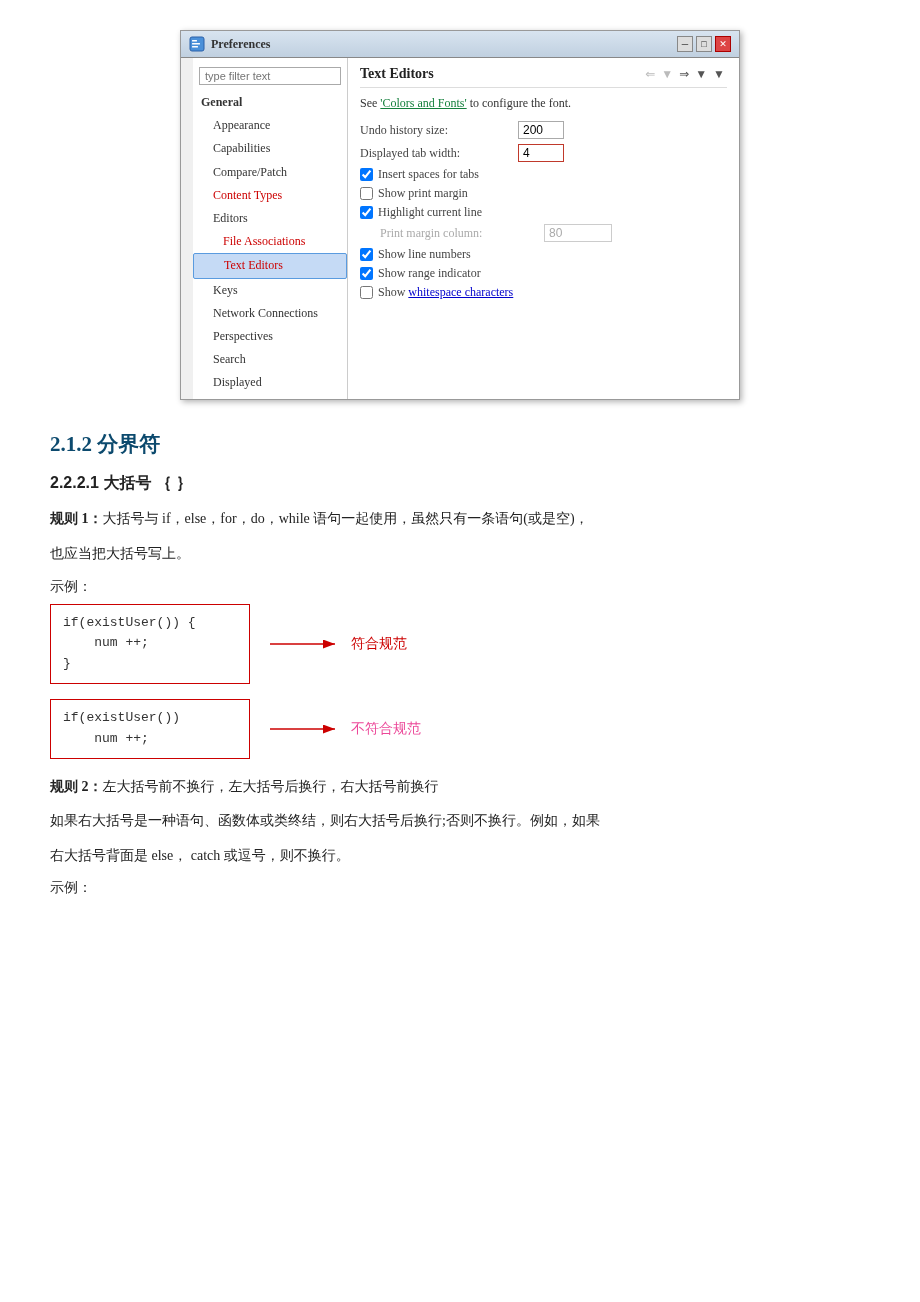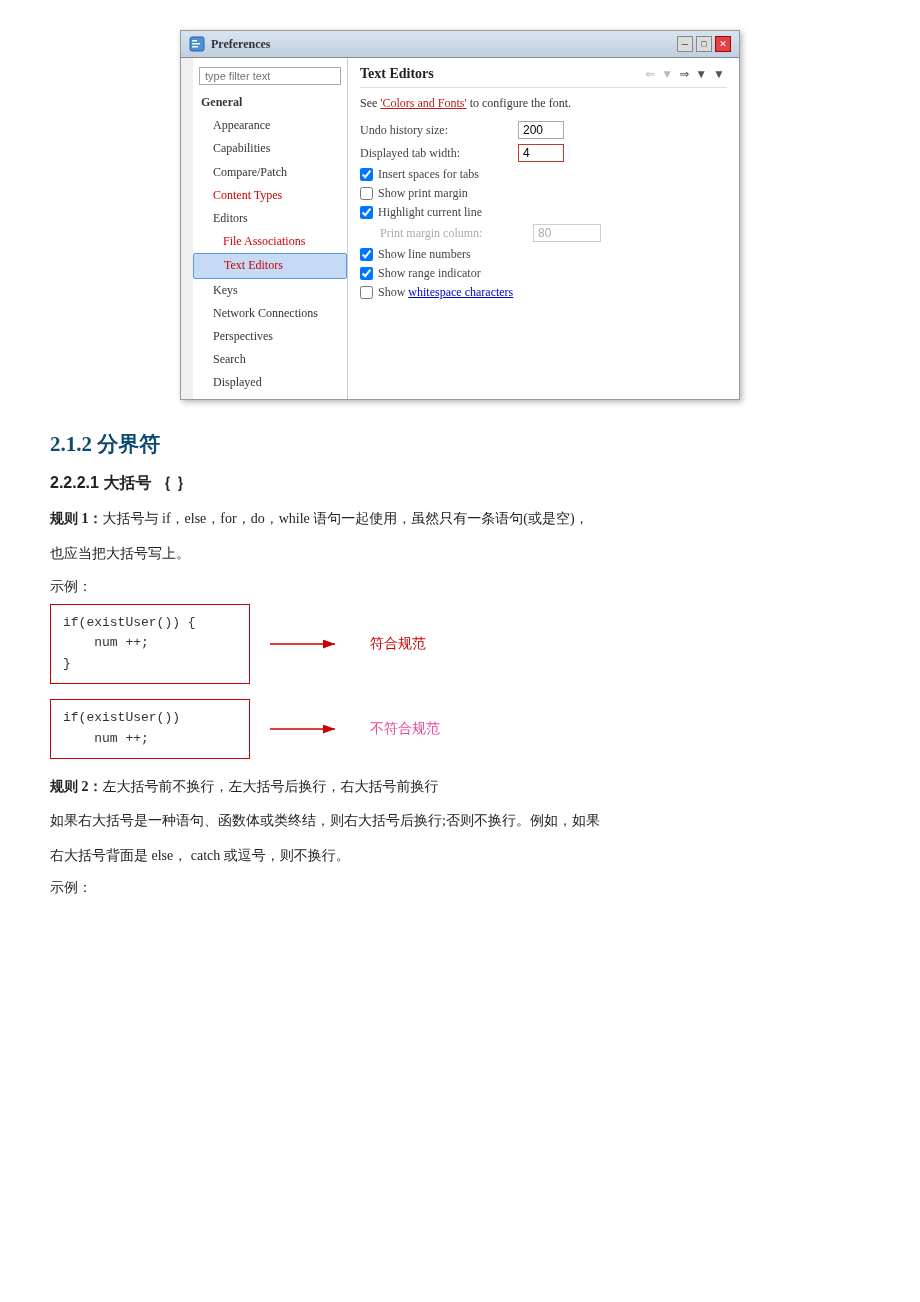--- a/index.html
+++ b/index.html
@@ -131,21 +131,21 @@
       padding: 0 2px;
     }
     .nav-arrow.disabled { color: #bbb; }
 
     .config-link {
       font-size: 12px;
       color: #333;
       margin-bottom: 10px;
     }
     .config-link a {
-      color: #b91c1c;
+      color: #15803d;
       text-decoration: underline;
     }
 
     .setting-row {
       display: flex;
       align-items: center;
       margin-bottom: 5px;
       gap: 8px;
     }
     .setting-label {
@@ -178,21 +178,21 @@
     }
     .checkbox-label a {
       color: #0000cc;
       text-decoration: underline;
     }
 
     .margin-row {
       display: flex;
       align-items: center;
       margin-bottom: 5px;
-      gap: 13px;
+      gap: 24px;
       margin-left: 20px;
     }
     .margin-label {
       font-size: 12px;
       color: #aaa;
       min-width: 140px;
     }
     .margin-input {
       border: 1px solid #ccc;
       padding: 1px 4px;
@@ -258,21 +258,21 @@
       font-family: "Courier New", monospace;
       font-size: 13px;
       color: #333;
       min-width: 200px;
       line-height: 1.6;
     }
 
     .arrow-area {
       display: flex;
       align-items: center;
-      gap: 20px;
+      gap: 1px;
     }
 
     .arrow-svg {
       display: block;
     }
 
     .result-label {
       font-size: 14px;
       color: #ec4899;
     }

